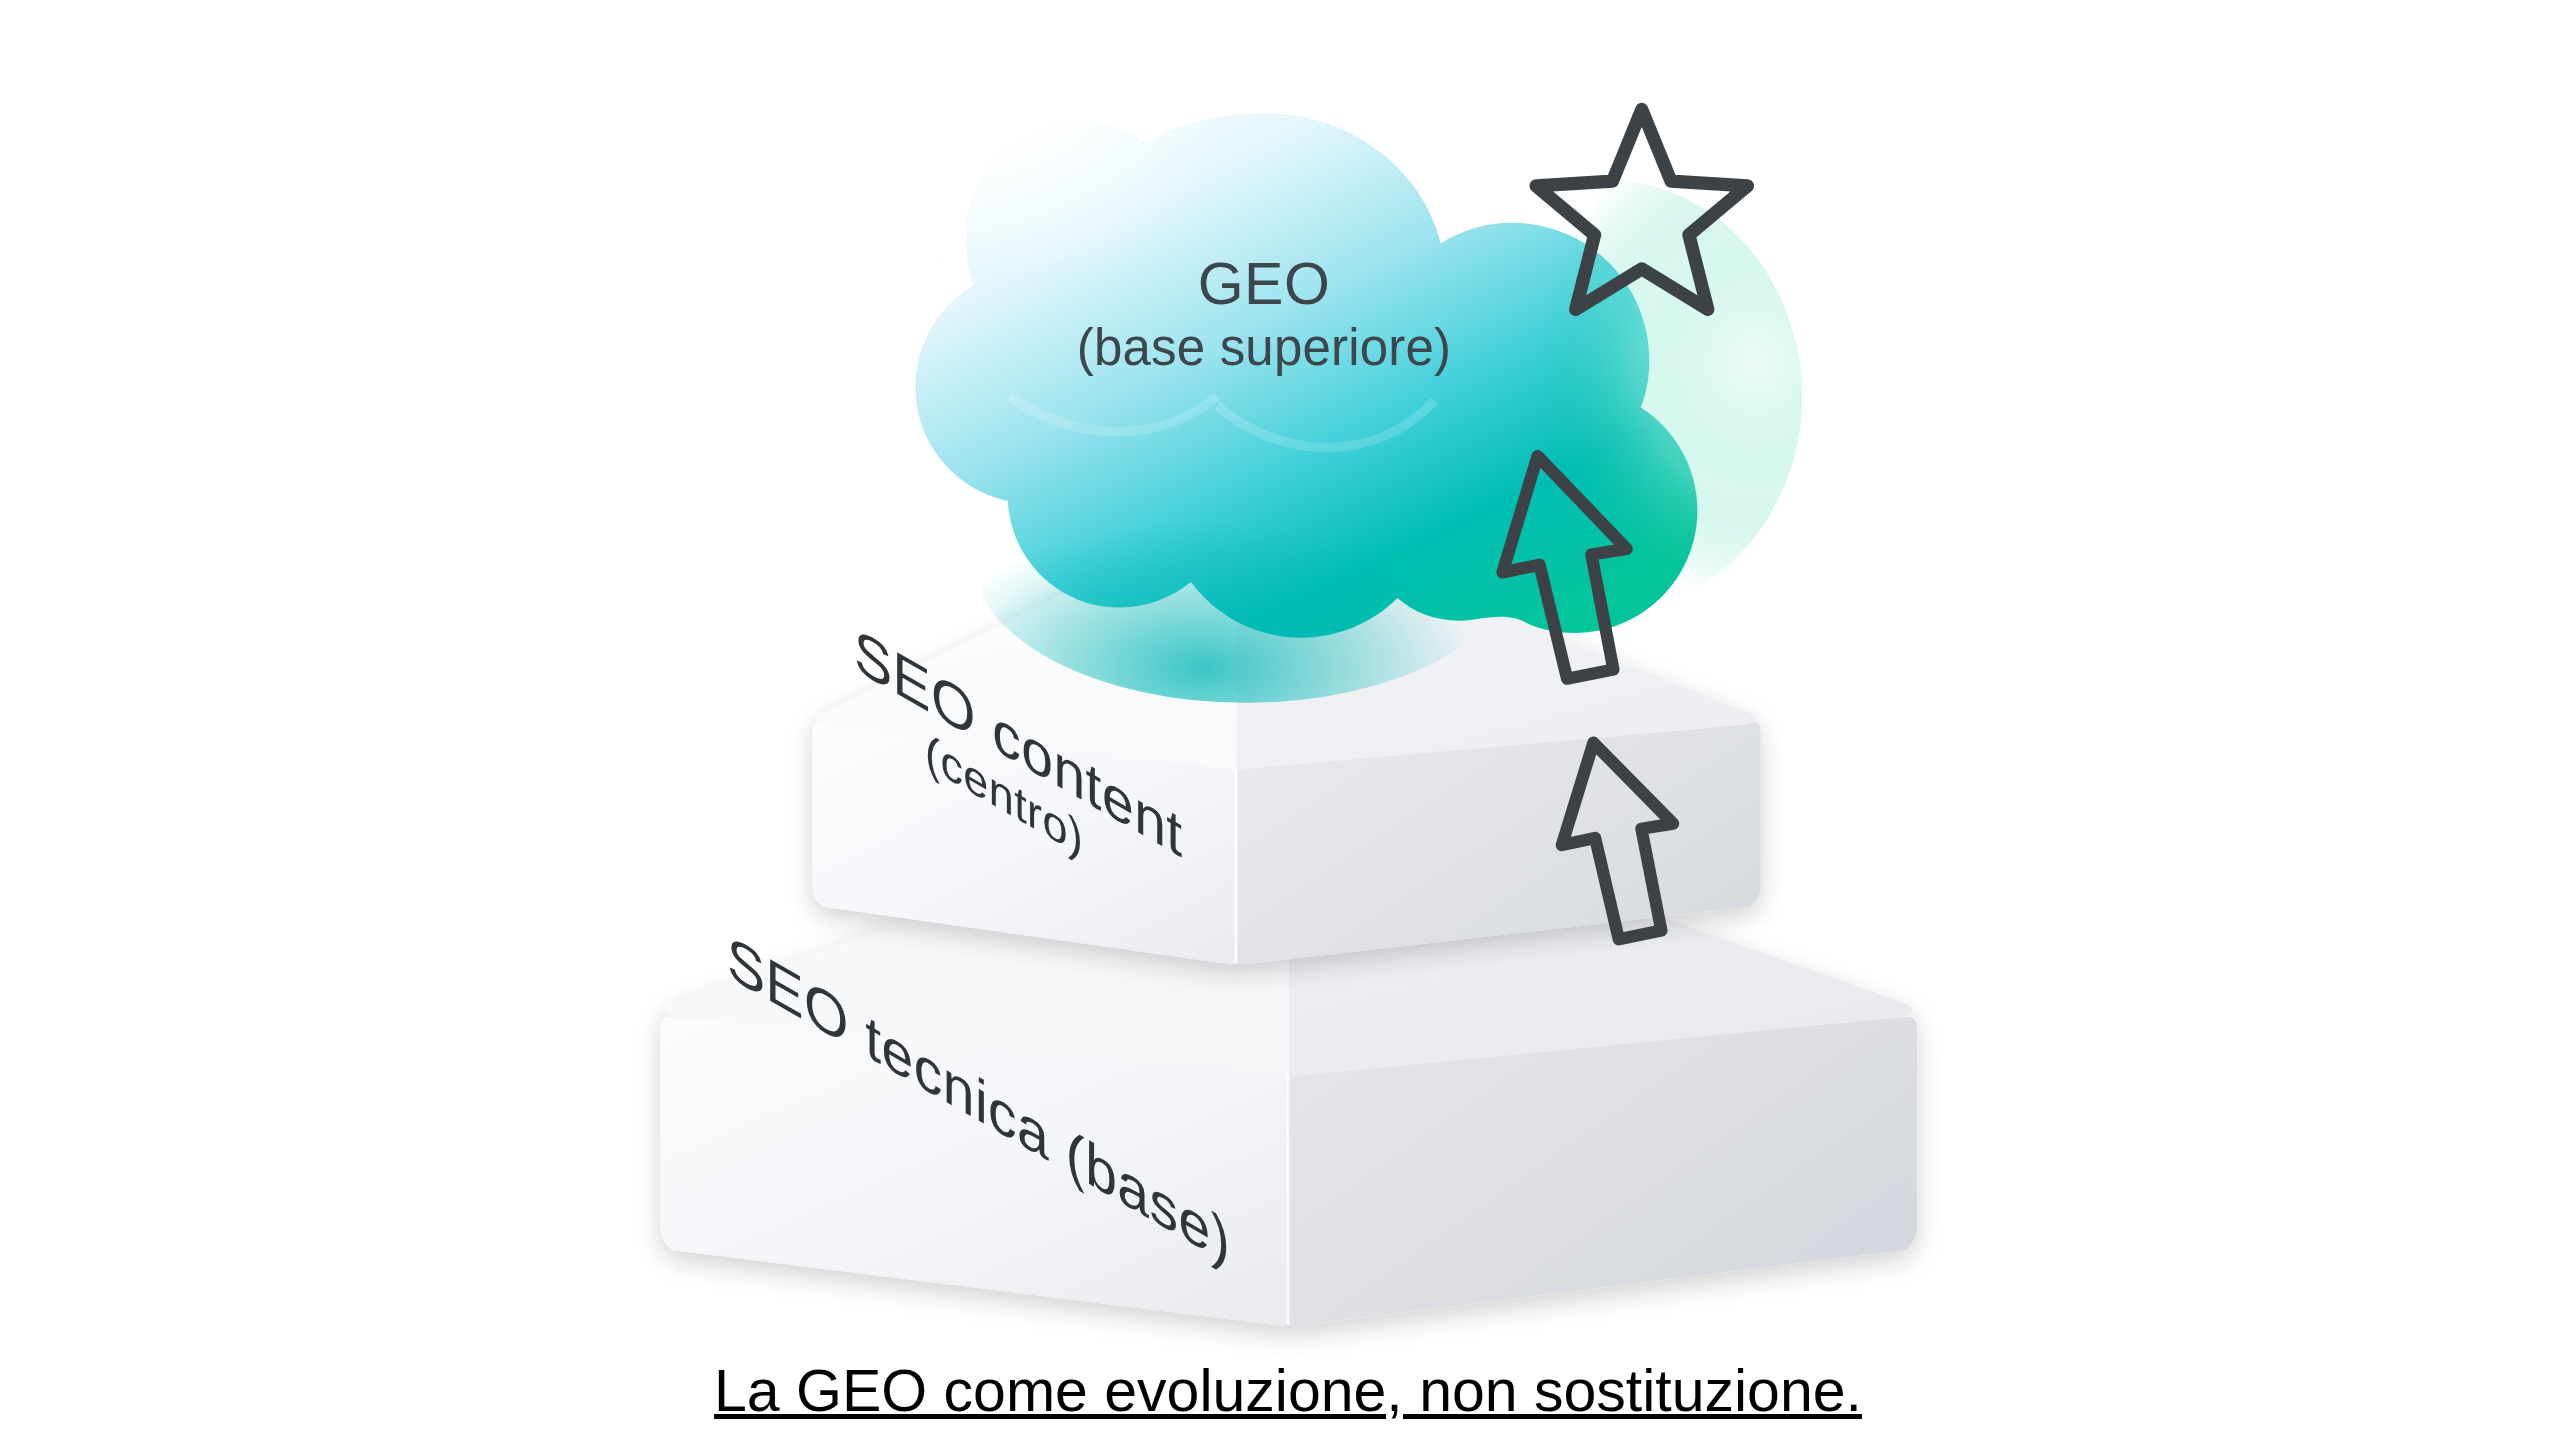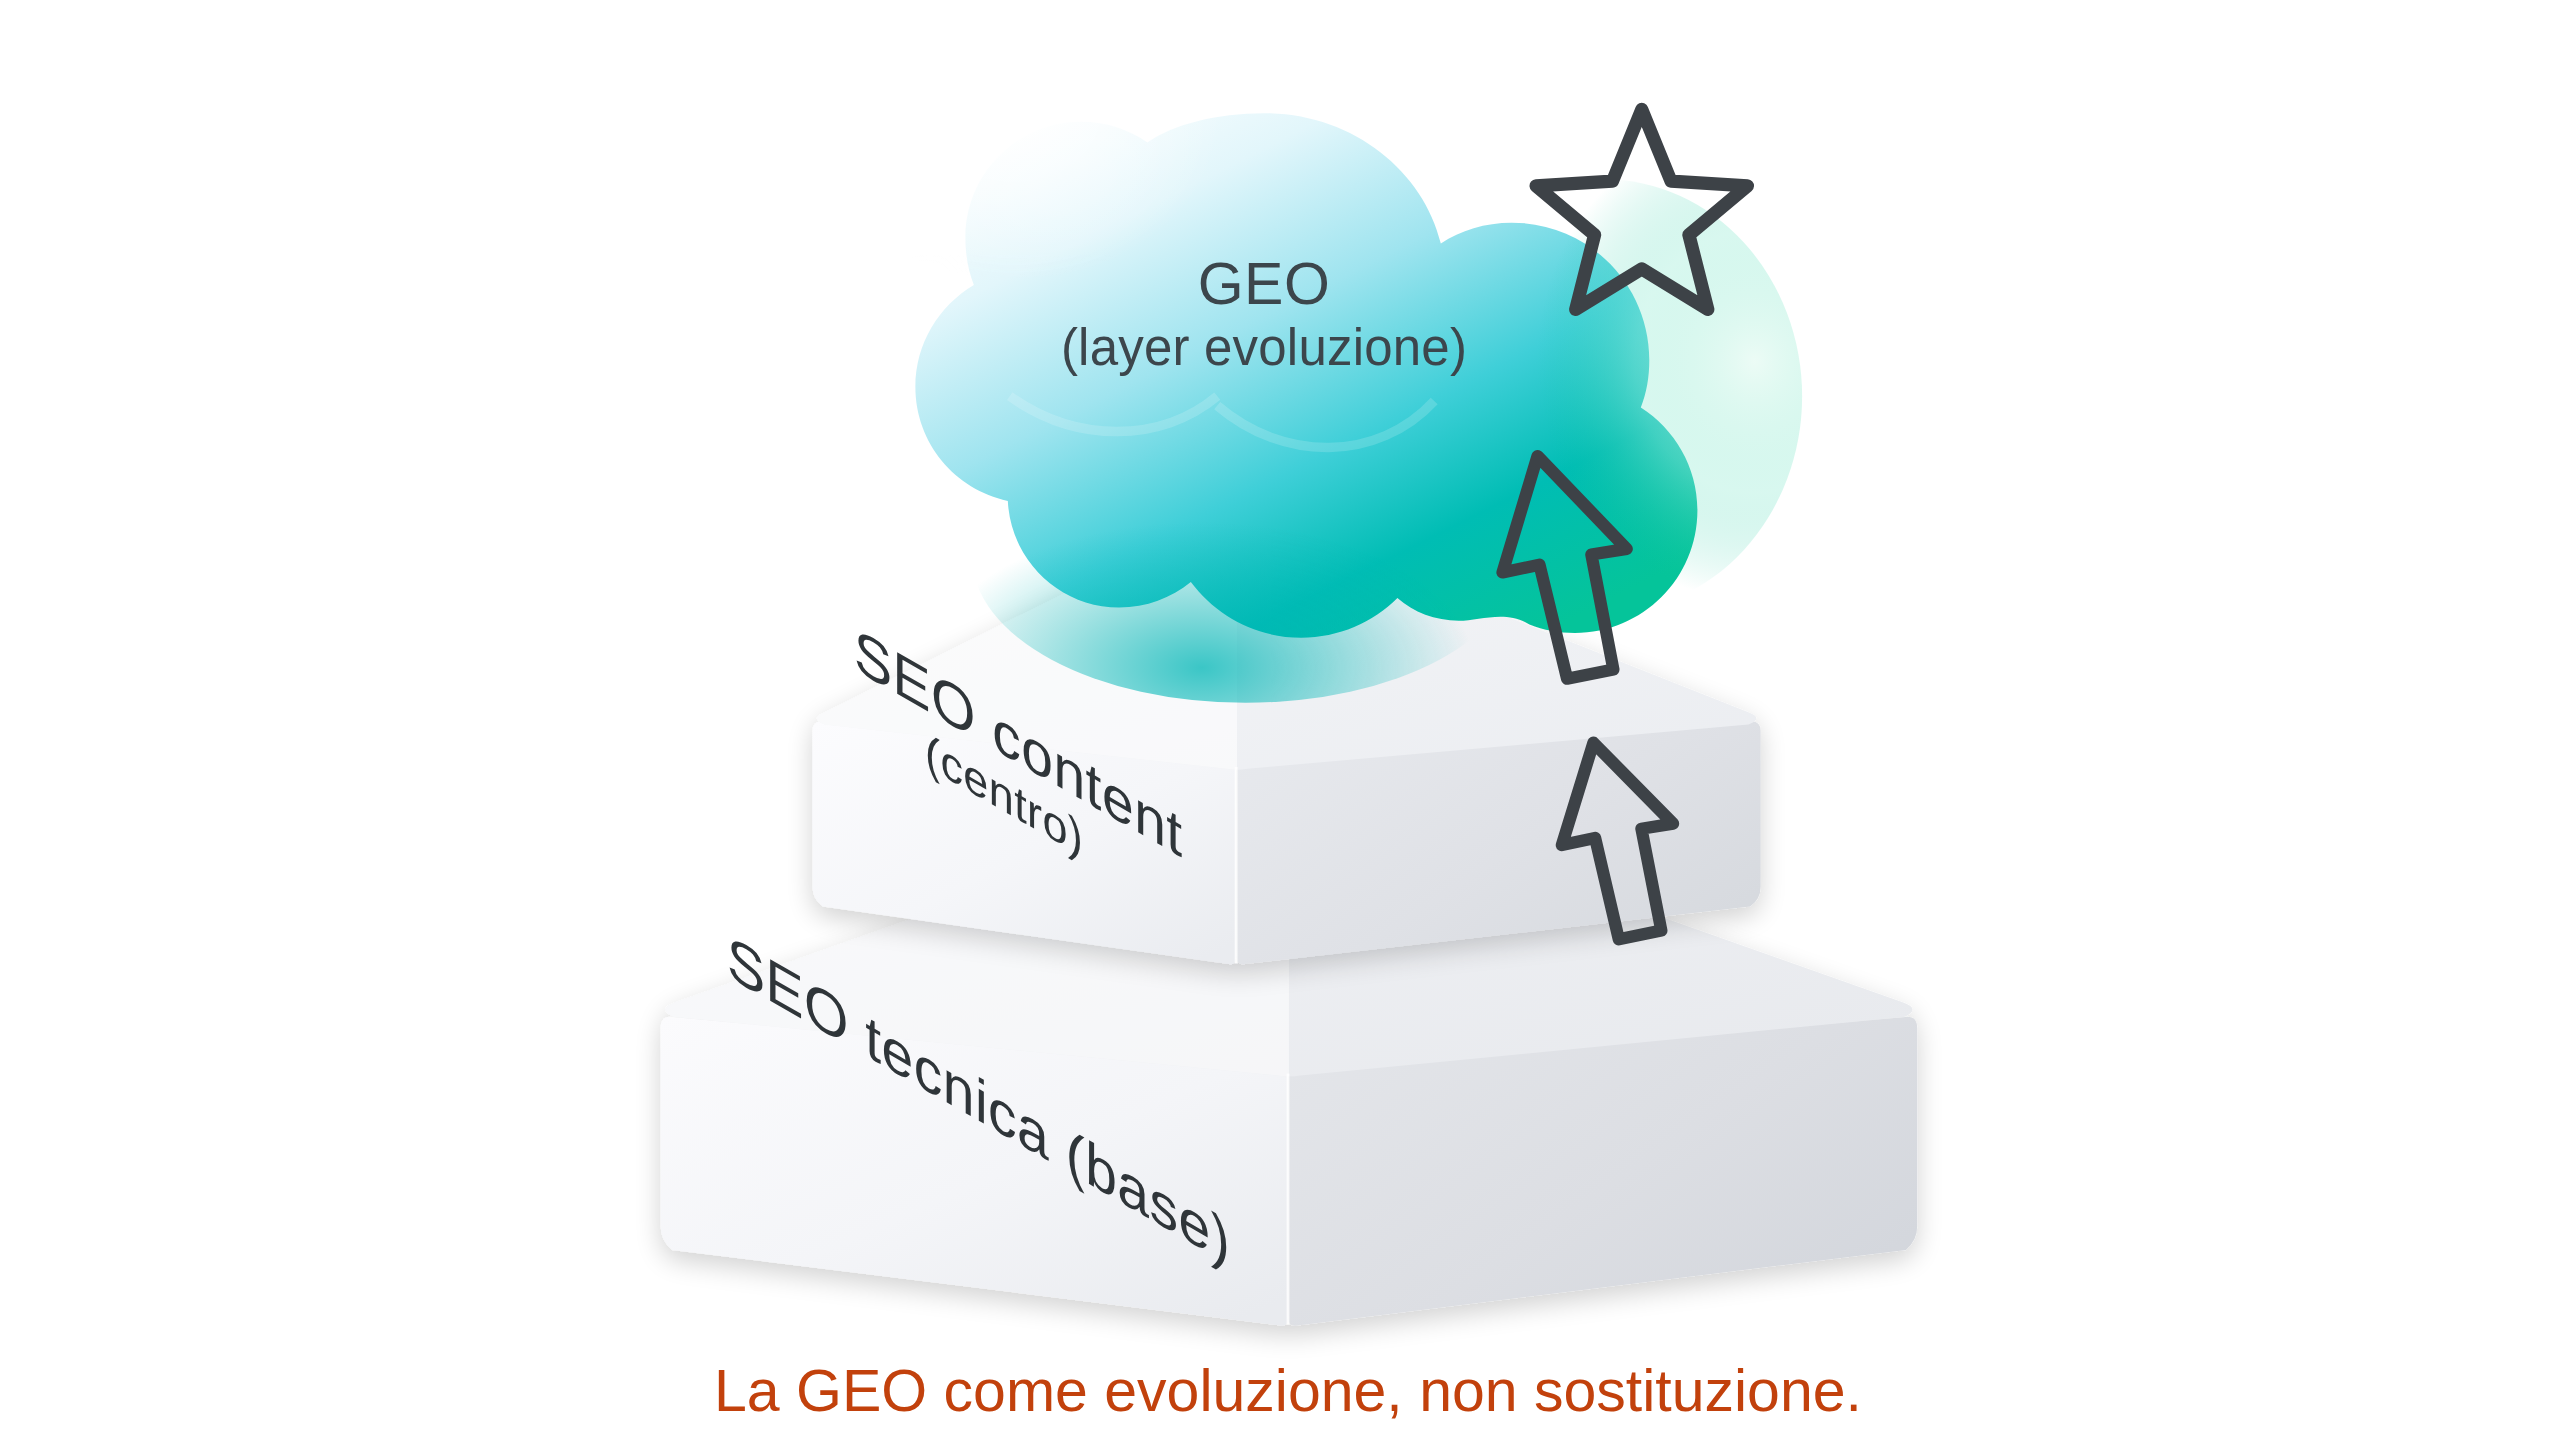--- a/index.html
+++ b/index.html
@@ -95,22 +95,23 @@
   }
 
   
   #caption {
     position: absolute;
     left: 0;
     top: 1357px;
     width: 2576px;
     text-align: center;
     font-size: 59px;
-    color: #c2410c;
+    color: #000000;
     letter-spacing: 0px;
+    text-decoration: underline;
   }
 </style>
 </head>
 <body>
 
 <div id="stage">
 
   <svg id="scene-svg" viewBox="0 0 2730 1536">
     <defs>
 
@@ -261,21 +262,21 @@
                L 1670 328
                L 1690 249
                L 1628 197
                L 1709 192
                Z"></path>
     </g>
   </svg>
 
   <div class="cloud-label">
     <span class="title">GEO</span>
-    <span class="sub">(layer evoluzione)</span>
+    <span class="sub">(base superiore)</span>
   </div>
 
   <div class="tier-label" id="tier2-label">
     <span class="l1">SEO content</span>
     <span class="l2">(centro)</span>
   </div>
 
   <div class="tier-label" id="tier1-label">
     <span class="l1">SEO tecnica (base)</span>
   </div>

